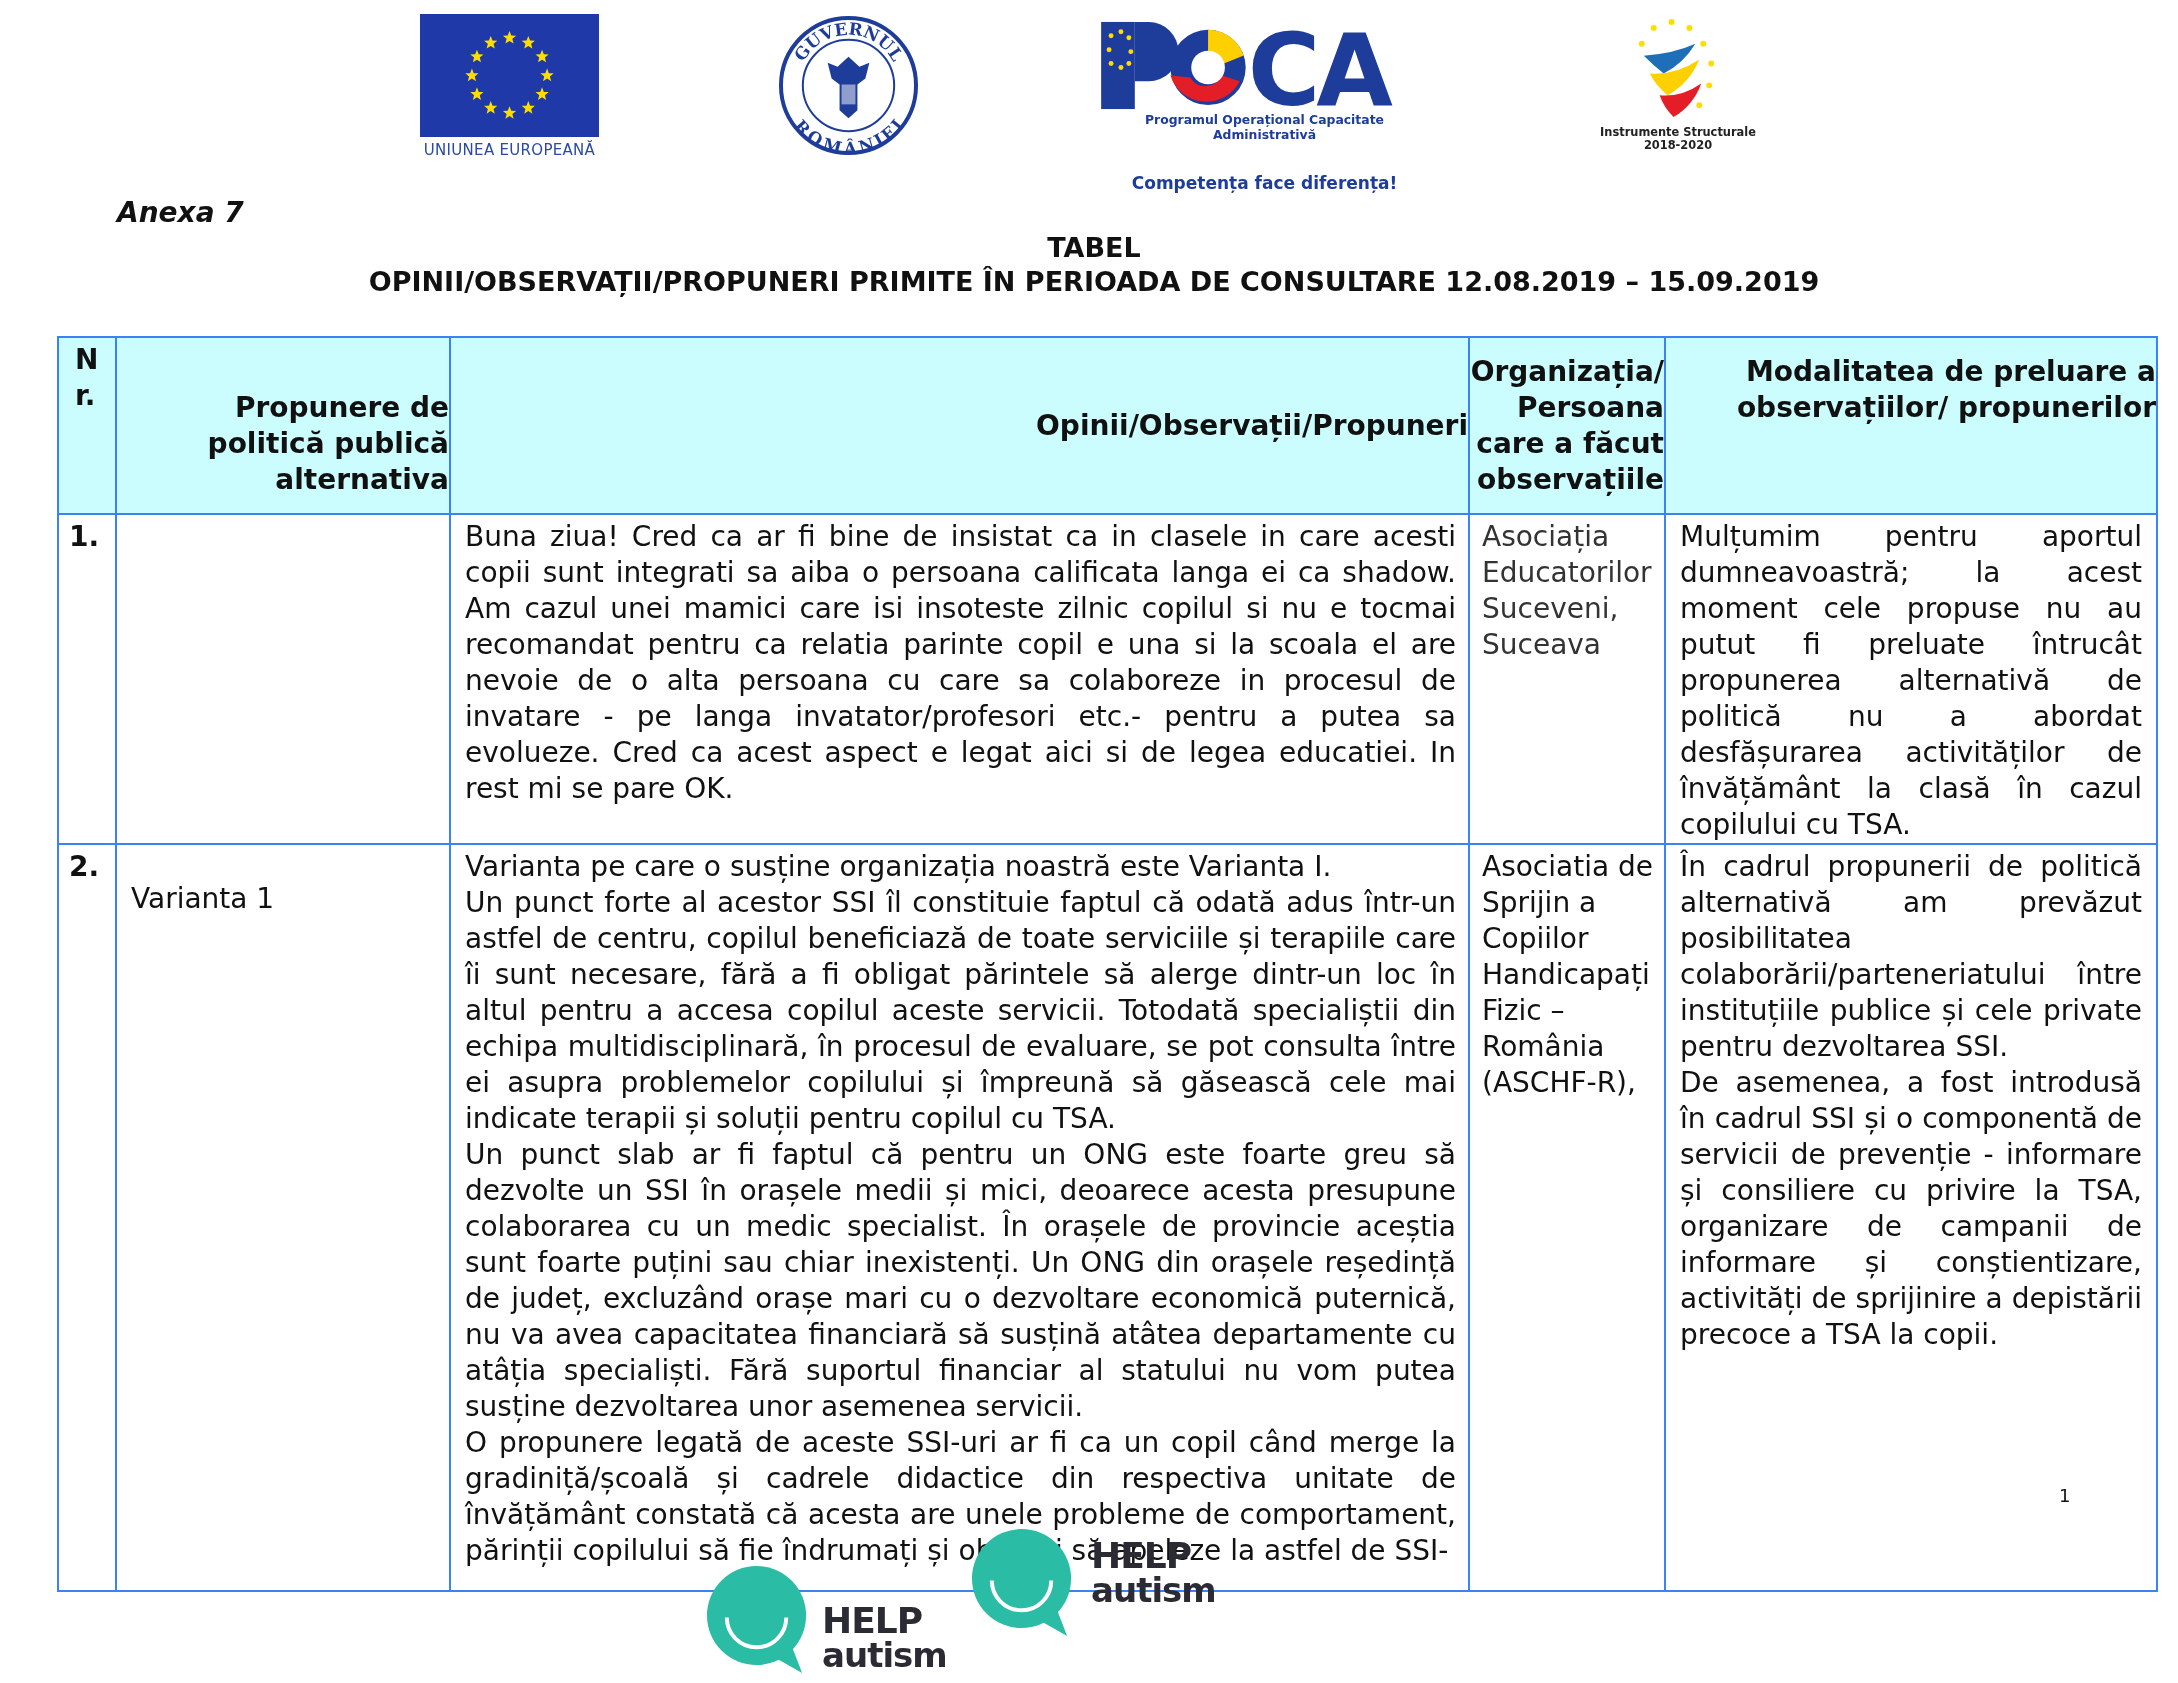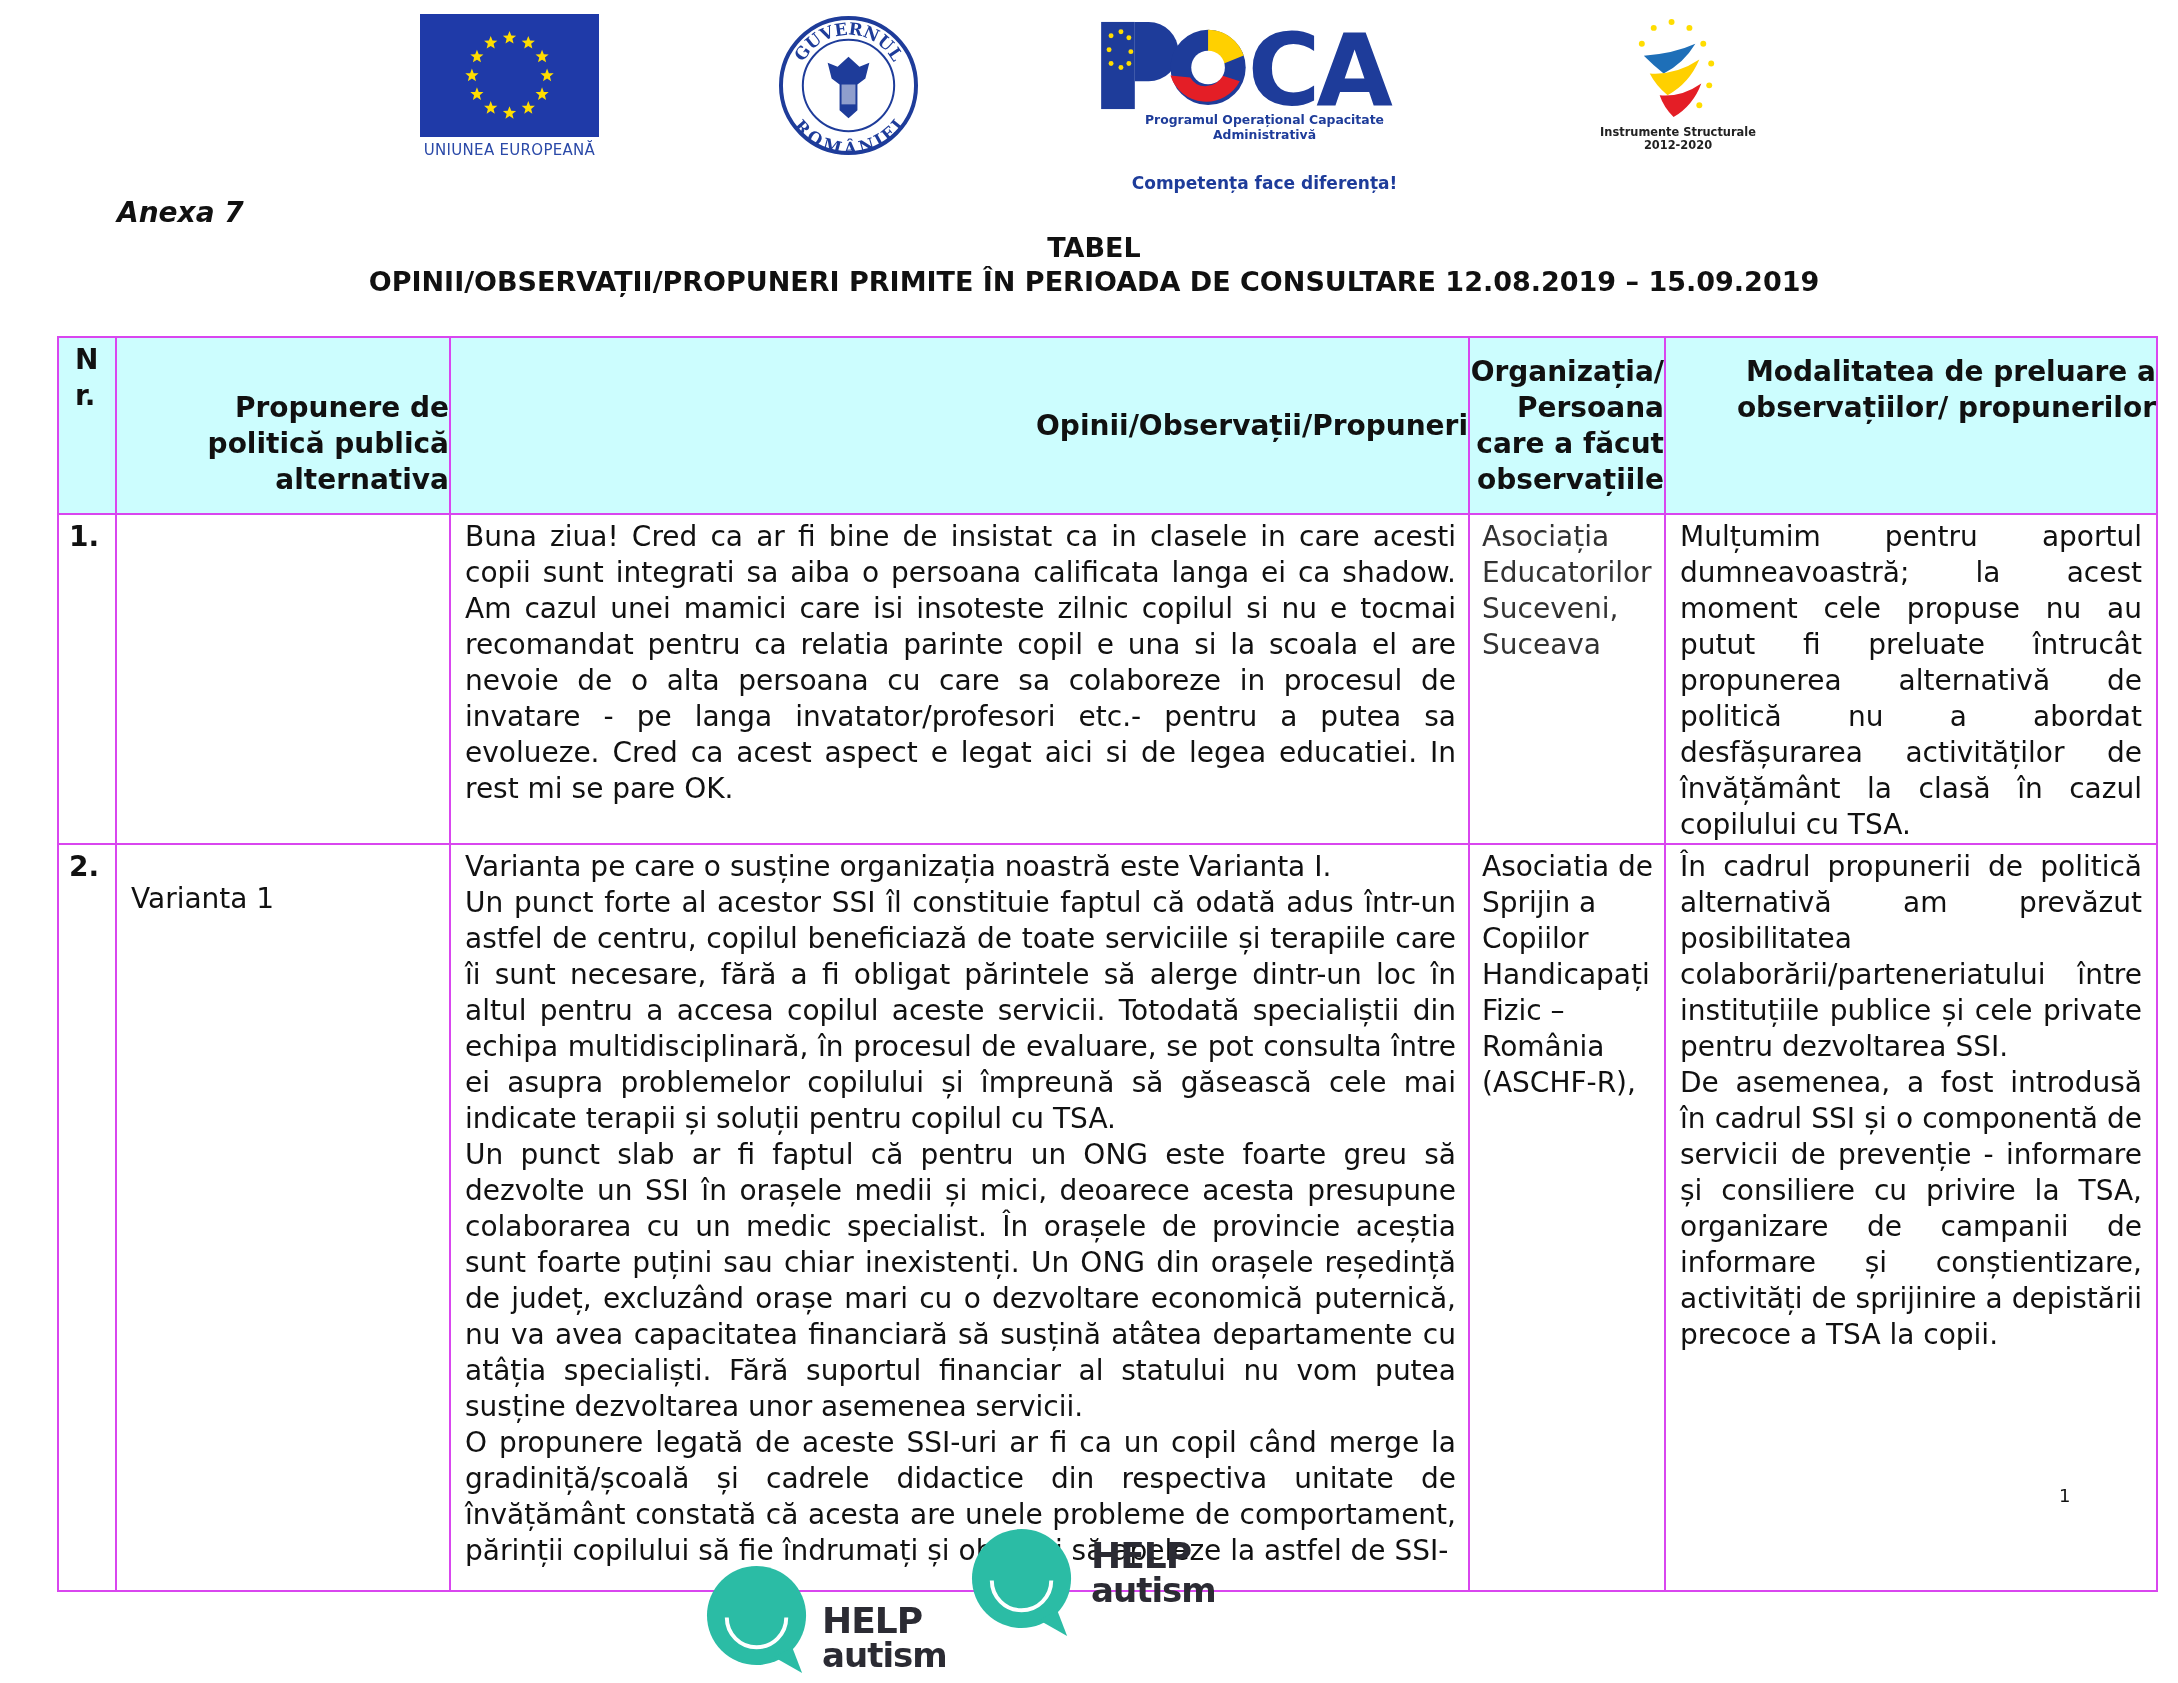--- a/index.html
+++ b/index.html
@@ -17,21 +17,21 @@
   #is-logo { left:1614px; top:14px; width:129px; height:111px; }
   #is-label { left:1584px; top:126px; width:188px; text-align:center; font-size:11.4px; font-weight:bold; color:#222; line-height:13px; }
 
   
   #anexa { left:117px; top:196px; font-size:28px; font-style:italic; font-weight:bold; }
   #tabel-title { left:0; width:2188px; top:232px; text-align:center; font-size:27px; font-weight:bold; }
   #tabel-subtitle { left:0; width:2188px; top:266px; text-align:center; font-size:27px; font-weight:bold; }
 
   
   #table { left:57px; top:336px; width:2099px; border-collapse:collapse; table-layout:fixed; }
-  #table td, #table th { border:2px solid #d946ef; vertical-align:top; padding:0; }
+  #table td, #table th { border:2px solid #3b82f6; vertical-align:top; padding:0; }
   #table th { background:#ccfdfe; font-weight:bold; font-size:28px; line-height:36px; text-align:right; vertical-align:middle; height:139px; }
   #table td { font-size:28px; line-height:36px; }
   .nr { font-weight:bold; padding:4px 0 0 10px !important; }
   .txt { padding:4px 12px 0 14px !important; text-align:justify; }
   .org { padding:4px 6px 0 12px !important; color:#333; }
   .resp { padding:4px 14px 0 14px !important; text-align:justify; }
   .prop { padding:36px 0 0 14px !important; }
   .txt p, .resp p { margin:0; }
   .row1 td { height:278px; }
   .row2 td { height:709px; }
@@ -125,21 +125,21 @@
       <circle cx="96" cy="72" r="3"></circle>
         <circle cx="86" cy="92" r="3"></circle>
     </g>
     <path d="M30 42 Q60 40 82 30 Q70 50 50 60 Q40 52 30 42 Z" fill="#1e6fb8"></path>
     <path d="M36 60 Q62 62 86 46 Q76 70 54 82 Q42 72 36 60 Z" fill="#ffd000"></path>
     <path d="M46 82 Q68 84 88 70 Q80 92 60 104 Q50 94 46 82 Z" fill="#e41e26"></path>
   </svg>
 </div>
 <div class="abs" id="is-label">
   <div>Instrumente Structurale</div>
-  <div>2012-2020</div>
+  <div>2018-2020</div>
 </div>
 
 <div class="abs" id="anexa">Anexa 7</div>
 <div class="abs" id="tabel-title">TABEL</div>
 <div class="abs" id="tabel-subtitle">OPINII/OBSERVAȚII/PROPUNERI PRIMITE ÎN PERIOADA DE CONSULTARE 12.08.2019 – 15.09.2019</div>
 
 <table class="abs" id="table">
   <colgroup>
     <col style="width:58px">
       <col style="width:334px">

